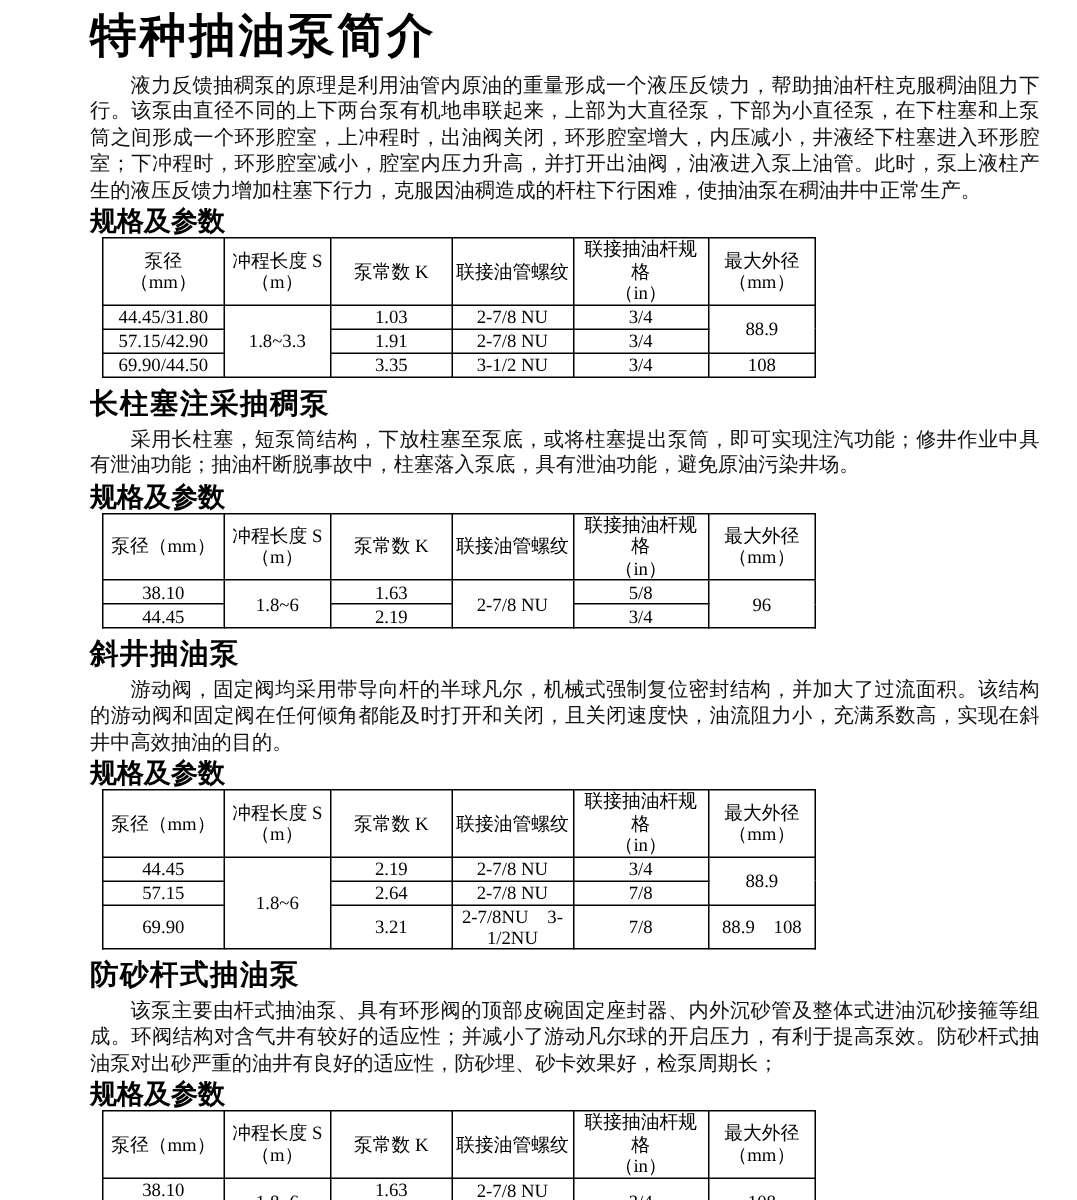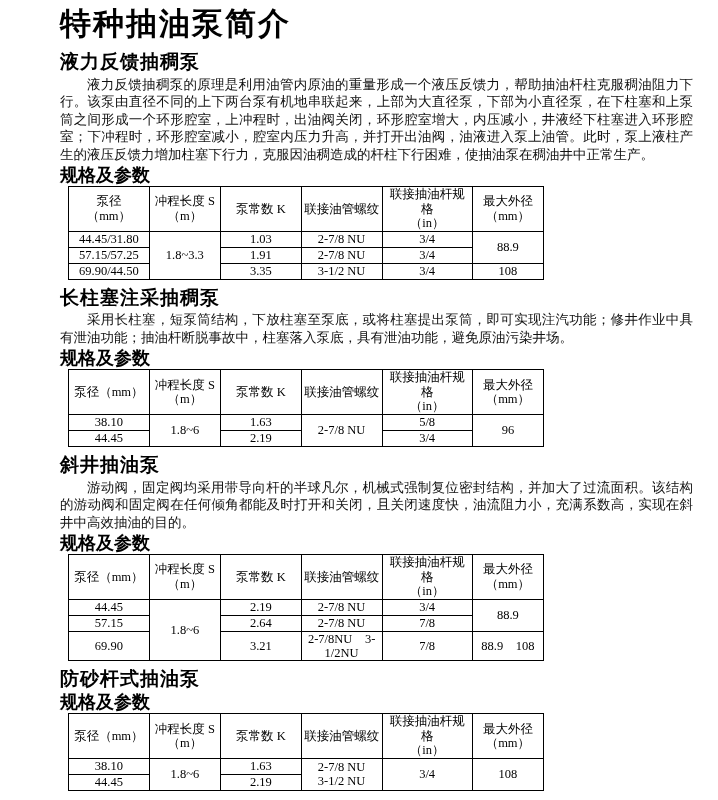--- a/index.html
+++ b/index.html
@@ -81,21 +81,20 @@
   }
 </style>
 </head>
 <body>
 
 <div class="page">
 
   <h1 class="doc-title">特种抽油泵简介</h1>
 
   <section>
-    <h2 class="sec-heading">液力反馈抽稠泵</h2>
     <p class="sec-para">液力反馈抽稠泵的原理是利用油管内原油的重量形成一个液压反馈力，帮助抽油杆柱克服稠油阻力下行。该泵由直径不同的上下两台泵有机地串联起来，上部为大直径泵，下部为小直径泵，在下柱塞和上泵筒之间形成一个环形腔室，上冲程时，出油阀关闭，环形腔室增大，内压减小，井液经下柱塞进入环形腔室；下冲程时，环形腔室减小，腔室内压力升高，并打开出油阀，油液进入泵上油管。此时，泵上液柱产生的液压反馈力增加柱塞下行力，克服因油稠造成的杆柱下行困难，使抽油泵在稠油井中正常生产。</p>
     <h3 class="spec-label">规格及参数</h3>
     <table class="spec-table">
         <colgroup>
           <col>
           <col>
           <col>
           <col>
           <col>
           <col>
@@ -117,21 +116,21 @@
         <tbody>
           <tr>
             <td>44.45/31.80</td>
             <td rowspan="3">1.8~3.3</td>
             <td>1.03</td>
             <td>2-7/8 NU</td>
             <td>3/4</td>
             <td rowspan="2">88.9</td>
           </tr>
           <tr>
-            <td>57.15/57.25</td>
+            <td>57.15/42.90</td>
             <td>1.91</td>
             <td>2-7/8 NU</td>
             <td>3/4</td>
           </tr>
           <tr>
             <td>69.90/44.50</td>
             <td>3.35</td>
             <td>3-1/2 NU</td>
             <td>3/4</td>
             <td>108</td>
@@ -231,20 +230,21 @@
             <td>2-7/8NU　3-1/2NU</td>
             <td>7/8</td>
             <td>88.9　108</td>
           </tr>
         </tbody>
       </table>
   </section>
 
   <section>
     <h2 class="sec-heading">防砂杆式抽油泵</h2>
+    <p class="sec-para">该泵主要由杆式抽油泵、具有环形阀的顶部皮碗固定座封器、内外沉砂管及整体式进油沉砂接箍等组成。环阀结构对含气井有较好的适应性；并减小了游动凡尔球的开启压力，有利于提高泵效。防砂杆式抽油泵对出砂严重的油井有良好的适应性，防砂埋、砂卡效果好，检泵周期长；</p>
     <h3 class="spec-label">规格及参数</h3>
     <table class="spec-table">
         <colgroup>
           <col>
           <col>
           <col>
           <col>
           <col>
           <col>
         </colgroup>

